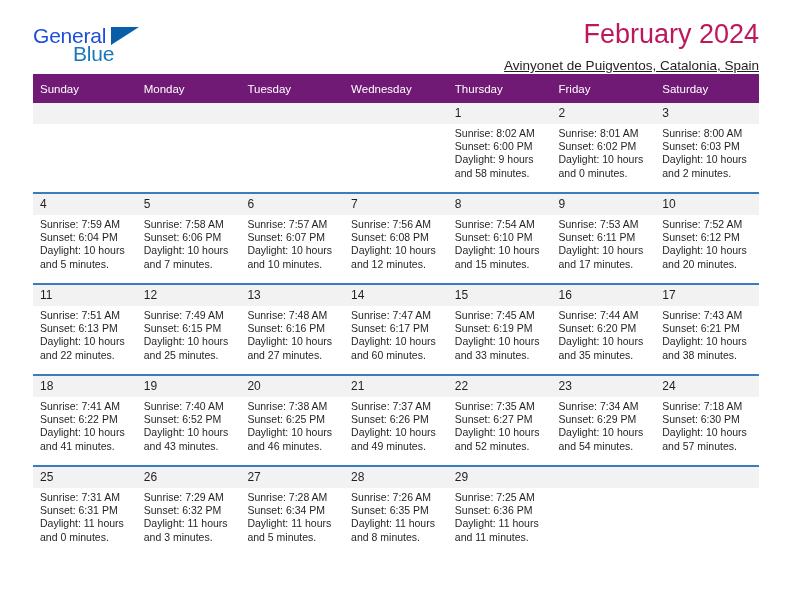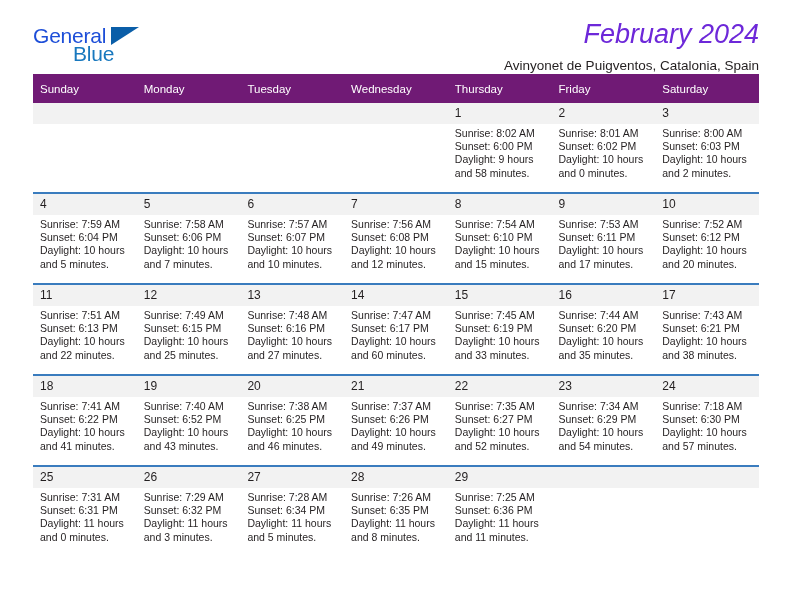--- a/index.html
+++ b/index.html
@@ -63,32 +63,32 @@
     height: 0;
     border-left: 28px solid #0a5ea8;
     border-bottom: 18px solid transparent;
   }
   .title-block {
     text-align: right;
     margin-top: 18px;
   }
   .cal-title {
     font-size: 27px;
-    color: #6d28d9;
+    color: #be185d;
     line-height: 32px;
     font-weight: normal;
     margin: 0;
-    font-style: italic;
   }
   .cal-subtitle {
     font-size: 13.5px;
     color: #231f20;
     line-height: 20px;
     margin: 6px 0 0 0;
     font-weight: normal;
+    text-decoration: underline;
   }
 
   
   .calendar {
     width: 726px;
     border-collapse: collapse;
     table-layout: fixed;
   }
   .calendar th {
     background: #701a75;

